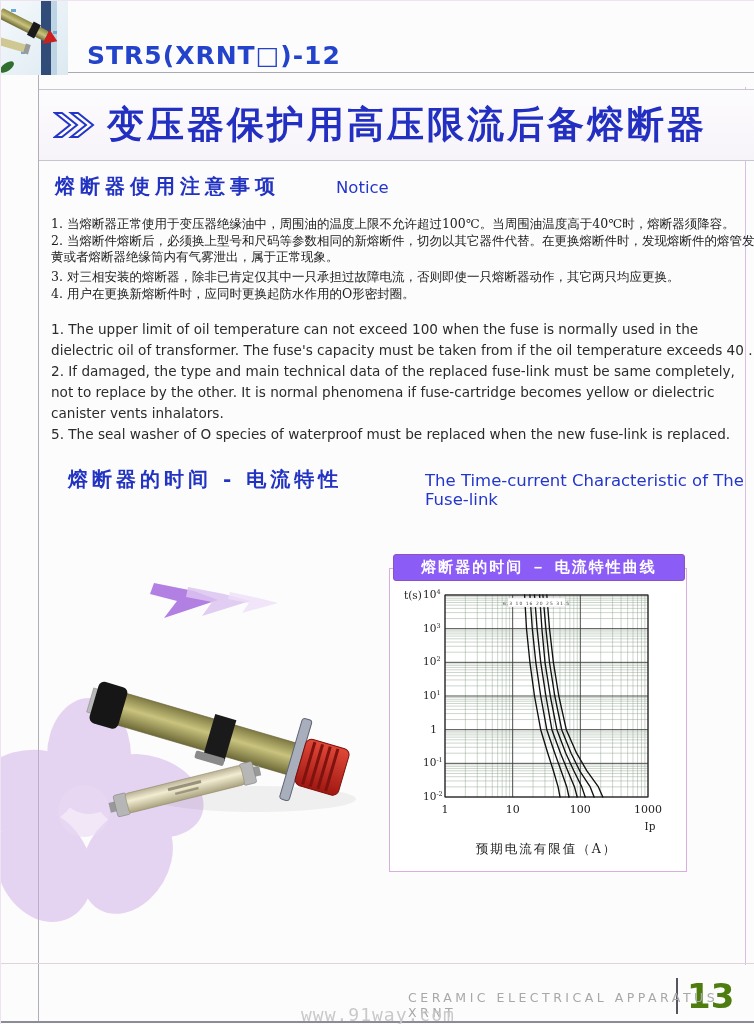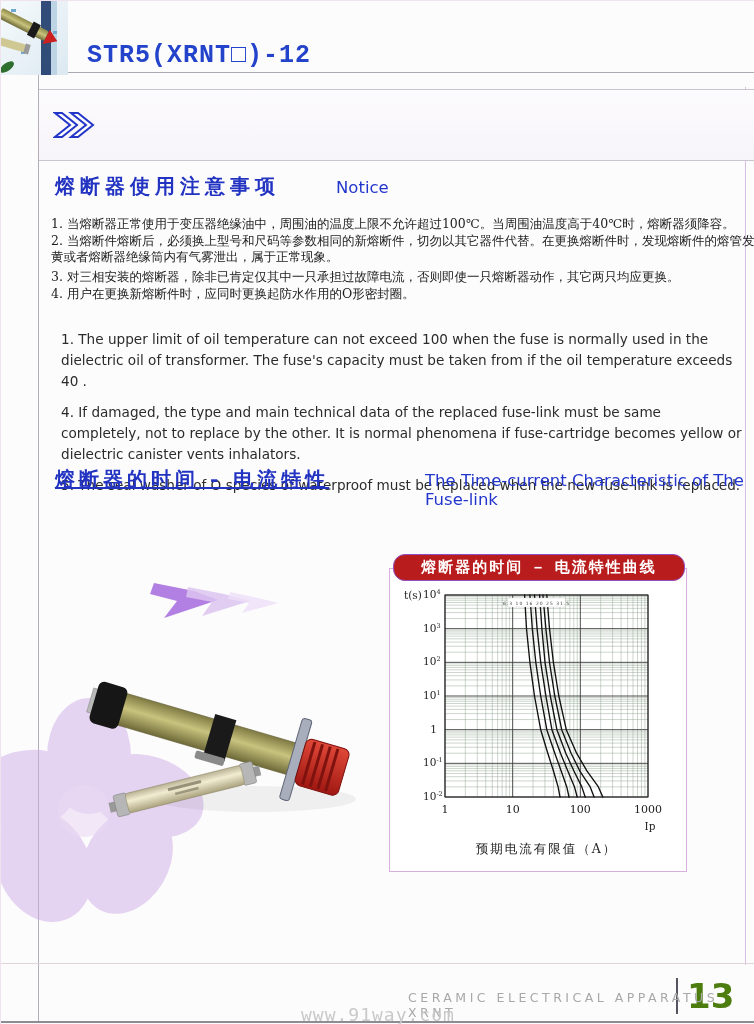--- a/index.html
+++ b/index.html
@@ -8,32 +8,32 @@
   .abs{position:absolute;}
   
   .vrule-left{left:37px;top:0;width:1px;height:1020px;background:#b2adb6;}
   .vrule-right{left:744px;top:86px;width:1px;height:878px;background:#d8bfe3;}
   .hline-under-model{left:67px;top:71px;right:0;height:1px;background:#a9a9b2;}
   .banner{left:38px;top:88px;right:0;height:72px;background:linear-gradient(180deg,#fcfbfd,#f7f4f9);
           border-top:1px solid #cac4ce;border-bottom:1px solid #cac4ce;
           display:flex;align-items:center;padding-left:14px;box-sizing:border-box;}
   .banner-title{font-family:"DejaVu Serif",serif;font-size:37px;font-weight:700;color:#222fc0;
                 letter-spacing:3px;margin-left:10px;white-space:nowrap;}
-  .model-title{left:86px;top:40px;font-size:25px;font-weight:600;color:#2343cb;letter-spacing:1px;font-family:Liberation Mono, monospace;}
+  .model-title{left:86px;top:40px;font-size:25px;font-weight:600;color:#2343cb;letter-spacing:1px;}
   .sec-head-zh{font-family:"DejaVu Serif",serif;font-size:20px;font-weight:700;color:#2233c2;letter-spacing:5px;}
   .sec-head-en{font-size:16.5px;color:#2336cc;margin-left:26px;}
   .zh-list{left:50px;top:215px;width:707px;font-family:"DejaVu Serif",serif;
            font-size:12.5px;line-height:16px;color:#1c1c1c;}
   .zh-list p{margin:0 0 1px 0;}
   .zh-list p.gap{margin-top:4px;}
   .en-list{left:50px;top:318px;width:703px;font-size:13.6px;line-height:21px;color:#2b2b2b;}
-  .en-list p{margin:10px;}
+  .en-list p{margin:0;}
   
-  .chart-header{left:392px;top:553px;width:290px;height:25px;background:#b91c1c;
-                border:1px solid #9150c2;border-radius:12px;color:#fff;font-weight:700;
+  .chart-header{left:392px;top:553px;width:290px;height:25px;background:#8b5cf6;
+                border:1px solid #9150c2;border-radius:3px;color:#fff;font-weight:700;
                 font-size:15px;letter-spacing:2px;display:flex;align-items:center;justify-content:center;
                 font-family:"DejaVu Sans",sans-serif;z-index:5;}
   .chart-box{left:388px;top:567px;width:298px;height:304px;background:#ffffff;
              border:1.5px solid #d8aede;box-sizing:border-box;z-index:2;}
   
   .foot-sep{left:0;top:962px;right:0;height:1px;background:#e2d3da;}
   .foot-bottom{left:0;top:1020px;right:0;height:2px;background:#8c8c94;}
   .watermark{left:300px;top:995px;font-family:"DejaVu Sans Mono",monospace;font-size:18px;
              color:#c9c9c9;letter-spacing:1px;z-index:3;margin-top:8px;}
   .company{left:407px;top:989px;font-size:12.5px;color:#a8a8a8;letter-spacing:3.5px;z-index:2;}
@@ -80,39 +80,40 @@
     <ellipse cx="6" cy="66" rx="8" ry="4" transform="rotate(-35 6 66)" fill="#2e6e2e"></ellipse>
   </svg>
 
   <div class="abs model-title">STR5(XRNT□)-12</div>
 
   <div class="abs banner">
     <svg width="44" height="30" viewBox="0 0 44 30">
       <path d="M2 3 L17 15 L2 27 L9 27 L24 15 L9 3 Z" fill="#fff" stroke="#2436c8" stroke-width="2"></path>
       <path d="M18 3 L33 15 L18 27 L25 27 L40 15 L25 3 Z" fill="#fff" stroke="#2436c8" stroke-width="2"></path>
     </svg>
+    <span class="banner-title">变压器保护用高压限流后备熔断器</span>
   </div>
 
   <div class="abs sec-head-zh" style="left:54px;top:172px;">熔断器使用注意事项</div>
   <div class="abs sec-head-en" style="left:309px;top:177px;">Notice</div>
 
   <div class="abs zh-list">
     <p>1. 当熔断器正常使用于变压器绝缘油中，周围油的温度上限不允许超过100℃。当周围油温度高于40℃时，熔断器须降容。</p>
     <p>2. 当熔断件熔断后，必须换上型号和尺码等参数相同的新熔断件，切勿以其它器件代替。在更换熔断件时，发现熔断件的熔管发黄或者熔断器绝缘筒内有气雾泄出，属于正常现象。</p>
     <p class="gap">3. 对三相安装的熔断器，除非已肯定仅其中一只承担过故障电流，否则即使一只熔断器动作，其它两只均应更换。</p>
     <p>4. 用户在更换新熔断件时，应同时更换起防水作用的O形密封圈。</p>
   </div>
 
   <div class="abs en-list">
     <p>1. The upper limit of oil temperature can not exceed 100 when the fuse is normally used in the dielectric oil of transformer. The fuse's capacity must be taken from if the oil temperature exceeds 40 .</p>
-    <p>4. If damaged, the type and main technical data of the replaced fuse-link must be same completely, not to replace by the other. It is normal phenomena if fuse-cartridge becomes yellow or dielectric canister vents inhalators.</p>
+    <p>2. If damaged, the type and main technical data of the replaced fuse-link must be same completely, not to replace by the other. It is normal phenomena if fuse-cartridge becomes yellow or dielectric canister vents inhalators.</p>
     <p>5. The seal washer of O species of waterproof must be replaced when the new fuse-link is replaced.</p>
   </div>
 
-  <div class="abs sec-head-zh" style="left:54px;top:465px;letter-spacing:4px;text-decoration:underline;">熔断器的时间 - 电流特性</div>
+  <div class="abs sec-head-zh" style="left:67px;top:465px;letter-spacing:4px;">熔断器的时间 - 电流特性</div>
   <div class="abs sec-head-en" style="left:398px;top:470px;">The Time-current Characteristic of The Fuse-link</div>
 
   <svg class="abs" style="left:145px;top:578px;" width="140" height="44">
     <polygon points="8,4 48,12 72,21 18,39 31,22 4,15" fill="#b27fe2"></polygon>
     <polygon points="42,8 78,15 104,22 56,37 66,23 40,18" fill="#dcc3f0" opacity="0.85"></polygon>
     <polygon points="84,13 112,19 132,24 96,34 103,24 82,20" fill="#ecdff8" opacity="0.8"></polygon>
   </svg>
 
   <svg class="abs" style="left:-12px;top:660px;" width="244" height="262">
     <g opacity="0.5" fill="#cfaee6">

